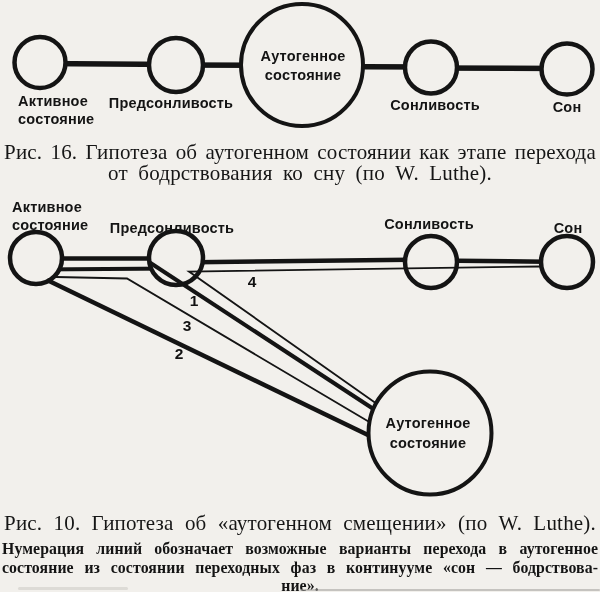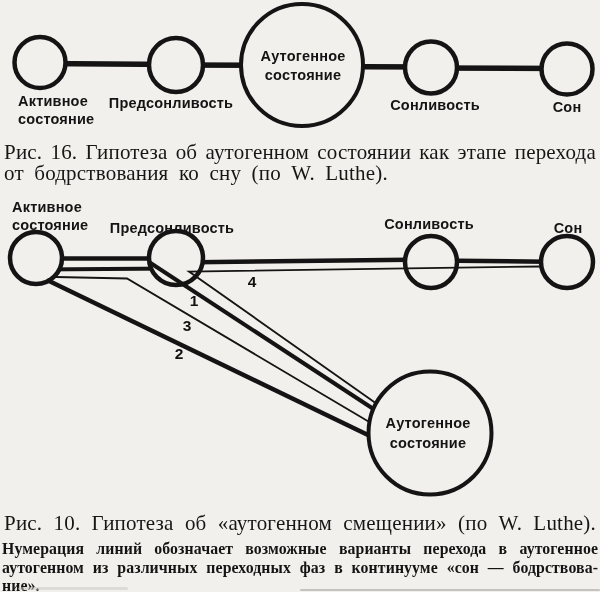--- a/index.html
+++ b/index.html
@@ -29,21 +29,21 @@
     fill:#111;
   }
   .caption{
     position:absolute;left:4px;width:592px;
     font-size:21px;line-height:21px;color:#161616;
     letter-spacing:.2px;
   }
   #caption16{top:142px;}
   #caption17{top:513px;}
   .jline{text-align:justify;text-align-last:justify;}
-  .cline{word-spacing:5px;}
+  .cline{text-align:center;word-spacing:5px;}
   #note{
     position:absolute;left:2px;width:596px;top:540px;
     font-size:15.8px;line-height:18.5px;font-weight:bold;color:#141414;
     letter-spacing:.1px;
   }
   .smudge-br{
     position:absolute;right:0;bottom:1px;width:300px;height:2px;
     background:#a19f9a;opacity:.55;border-radius:2px;
   }
   .smudge-bl{
@@ -115,19 +115,19 @@
     <text class="line-num" x="187" y="331" text-anchor="middle">3</text>
     <text class="line-num" x="252" y="287" text-anchor="middle">4</text>
   </svg>
 
   <div id="caption17" class="caption">
     <div class="jline">Рис. 10. Гипотеза об «аутогенном смещении» (по W. Luthe).</div>
   </div>
 
   <div id="note">
     <div class="jline">Нумерация линий обозначает возможные варианты перехода в аутогенное</div>
-    <div class="jline">аутогенном из различных переходных фаз в континууме «сон — бодрствова-</div>
+    <div class="jline">состояние из состоянии переходных фаз в континууме «сон — бодрствова-</div>
     <div class="cline">ние».</div>
   </div>
 
   <div class="smudge-br"></div>
   <div class="smudge-bl"></div>
 </div>
 
 </body></html>

